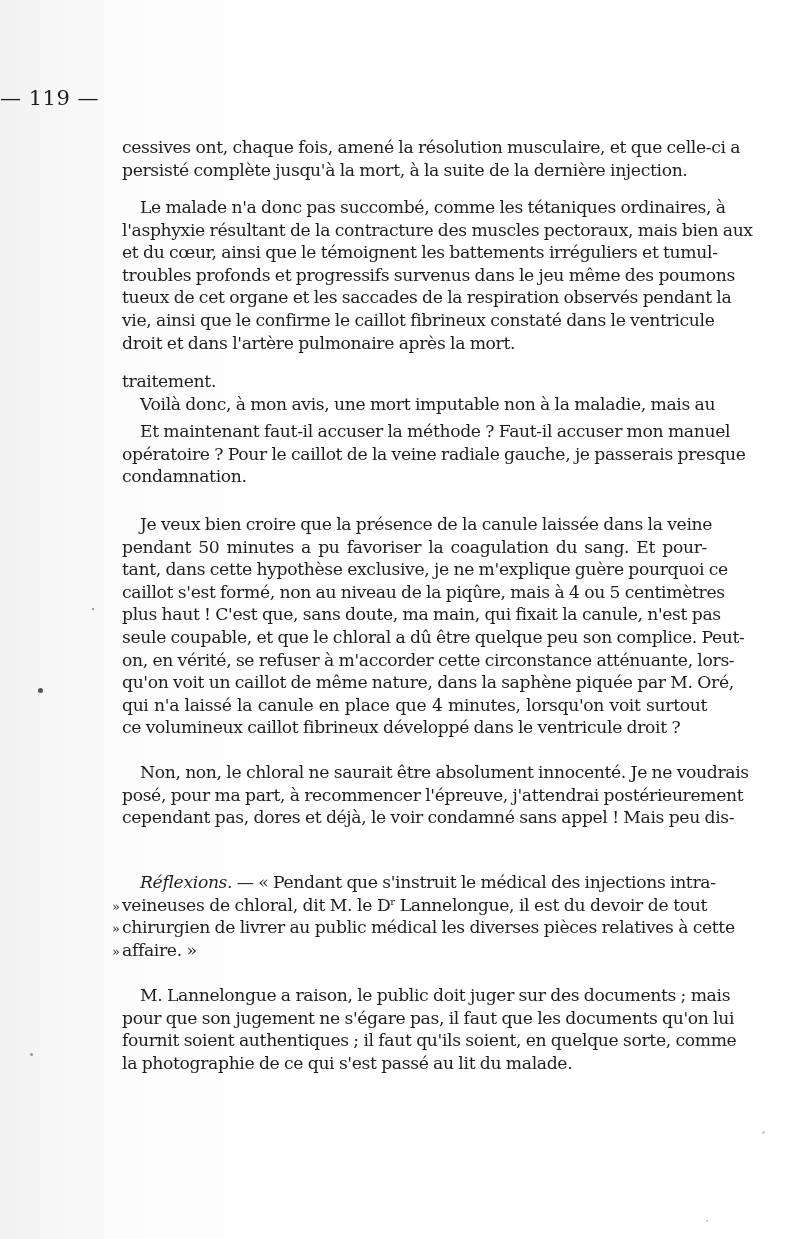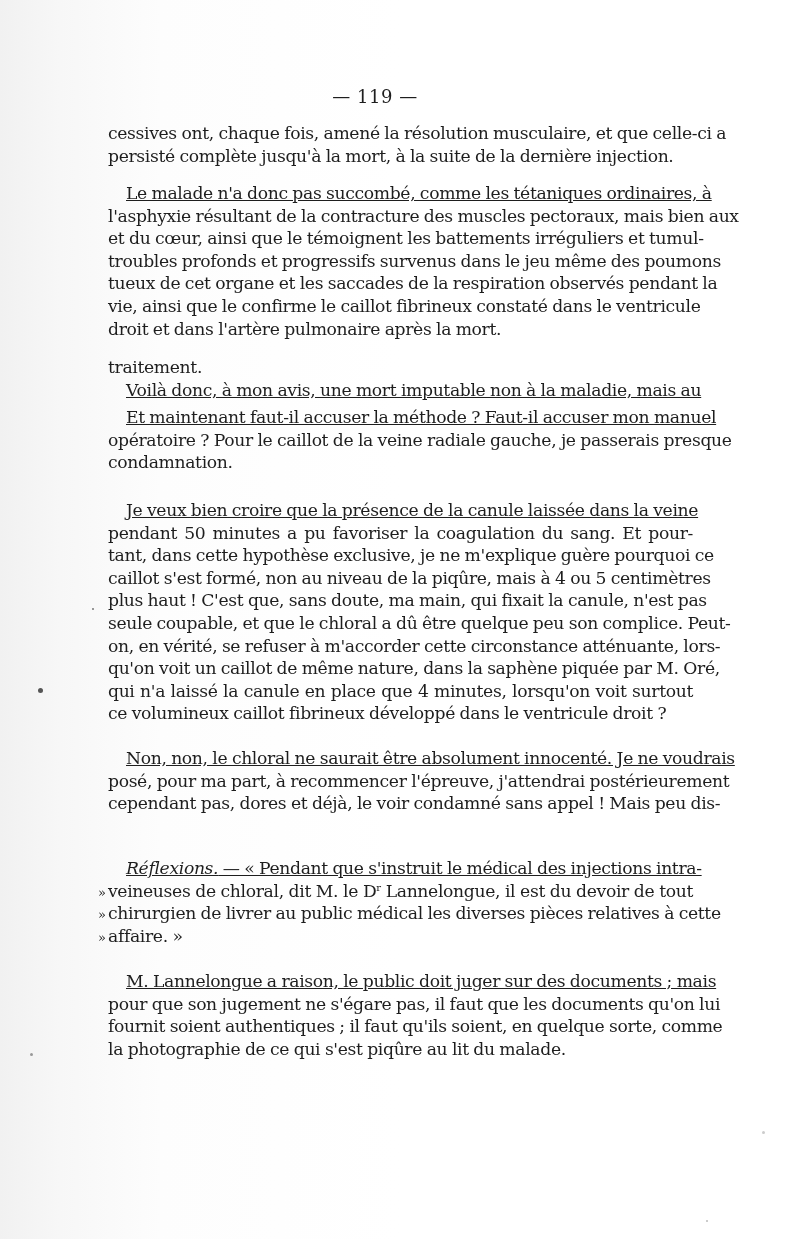--- a/index.html
+++ b/index.html
@@ -19,52 +19,52 @@
     .page {
       position: absolute;
       left: 0; top: 0;
       width: 800px; height: 1239px;
     }
     .page-number {
       position: absolute;
       top: 86px;
       left: 0;
       width: 750px;
-      text-align: center;
-      font-size: 18px;
+      text-align: left;
+      font-size: 21px;
       letter-spacing: 0.5px;
     }
     .text-block {
       position: absolute;
       left: 106px;
       width: 585px;
       font-size: 17.2px;
       line-height: 22.6px;
       text-align: justify;
       letter-spacing: -0.35px;
       word-spacing: -0.5px;
     }
     .para {
-      margin: 2px;
+      margin: 16px;
       position: absolute;
       left: 0;
       width: 585px;
     }
     .line {
       display: block;
       height: 22.6px;
       white-space: nowrap;
       text-align-last: justify;
       text-align: justify;
       overflow: visible;
     }
     .line.last {
       text-align-last: left;
     }
-    .line.indent { padding-left: 18px; text-decoration: underline; }
+    .line.indent { padding-left: 18px; }
     .line .q-mark {
       display: inline-block;
       width: 0;
       margin-left: -10px;
       margin-right: 10px;
       font-size: 13px;
     }
     .italic { font-style: italic; }
     sup { font-size: 10px; vertical-align: 6px; line-height: 0; }
     .speck {
@@ -131,21 +131,21 @@
       <span class="line indent"><span class="italic">Réflexions.</span><span> — « Pendant que s'instruit le médical des injections intra-</span></span>
       <span class="line"><span class="q-mark">»</span><span>veineuses de chloral, dit M. le D</span><sup>r</sup><span> Lannelongue, il est du devoir de tout</span></span>
       <span class="line"><span class="q-mark">»</span><span>chirurgien de livrer au public médical les diverses pièces relatives à cette</span></span>
       <span class="line last"><span class="q-mark">»</span><span>affaire. »</span></span>
     </div>
 
     <div class="para" style="top:968px;">
       <span class="line indent">M. Lannelongue a raison, le public doit juger sur des documents ; mais</span>
       <span class="line">pour que son jugement ne s'égare pas, il faut que les documents qu'on lui</span>
       <span class="line">fournit soient authentiques ; il faut qu'ils soient, en quelque sorte, comme</span>
-      <span class="line last">la photographie de ce qui s'est piqûre au lit du malade.</span>
+      <span class="line last">la photographie de ce qui s'est passé au lit du malade.</span>
     </div>
 
   </div>
 
   <div class="speck" style="left:38px; top:688px; width:5px; height:5px;"></div>
   <div class="speck" style="left:30px; top:1053px; width:3px; height:3px; background:#999;"></div>
   <div class="speck" style="left:92px; top:608px; width:2px; height:2px; background:#777;"></div>
   <div class="speck" style="left:762px; top:1131px; width:3px; height:3px; background:#ccc;"></div>
   <div class="speck" style="left:706px; top:1220px; width:2px; height:2px; background:#bbb;"></div>
 

